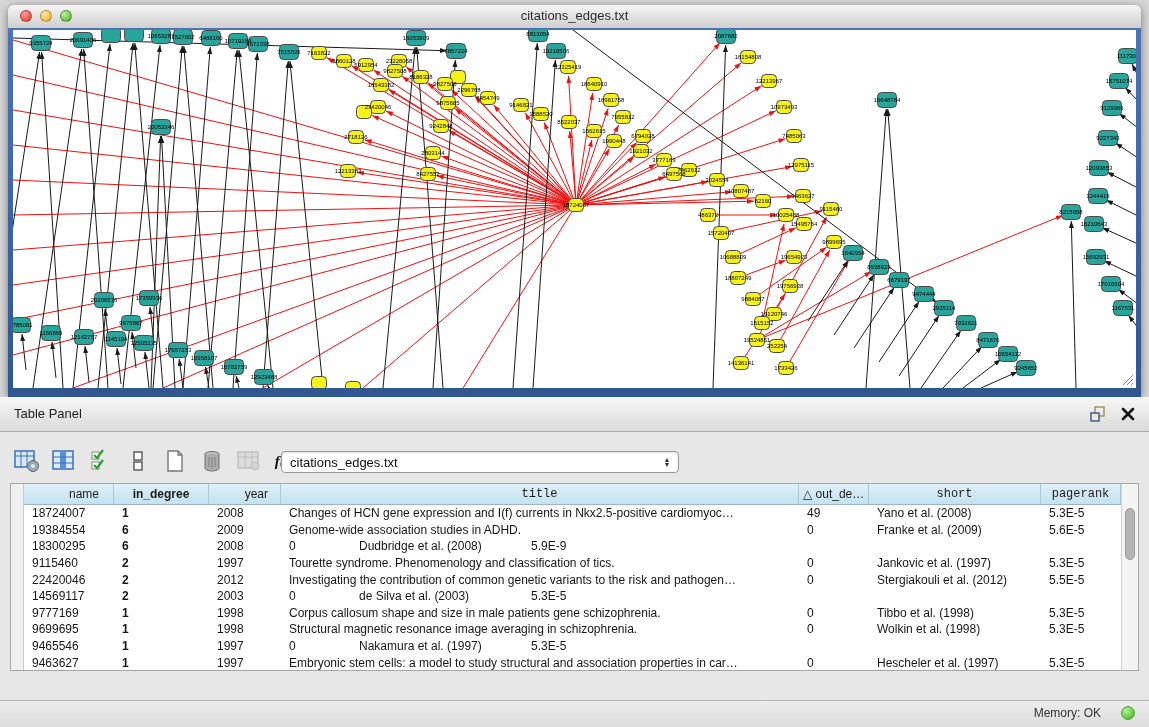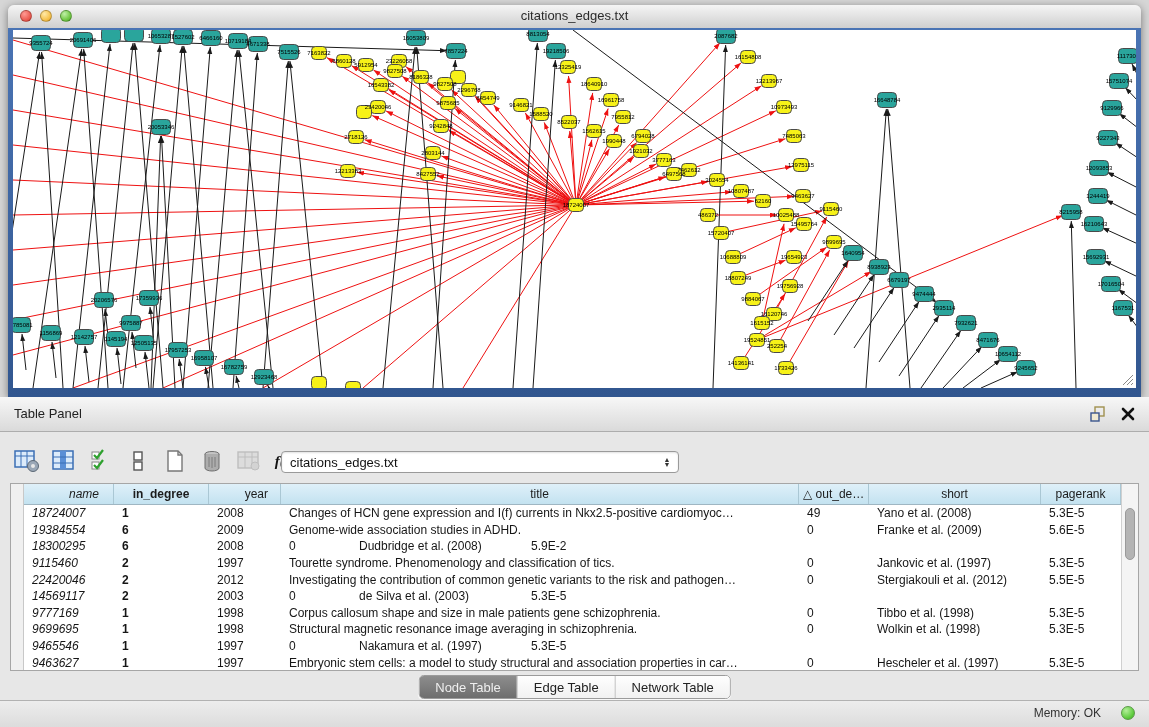--- a/index.html
+++ b/index.html
@@ -50,26 +50,26 @@
   .gutter{width:12px;background:#f0f0f0;border-right:1px solid #c8c8c8;flex:none;}
   .grid{flex:1;display:flex;flex-direction:column;overflow:hidden;}
   .thead{display:flex;height:20px;flex:none;background:linear-gradient(#dff0f9,#c3e2f0);
      border-bottom:1px solid #9fb6c2;}
   .thead .cell{display:flex;align-items:center;font-size:12px;color:#1c1c1c;
      border-right:1px solid #aac7d4;box-sizing:border-box;white-space:nowrap;overflow:hidden;}
   .tbody{flex:1;}
   .trow{display:flex;height:16.6px;align-items:center;}
   .trow .cell{font-size:12px;color:#161616;white-space:nowrap;overflow:hidden;box-sizing:border-box;
      padding-left:8px;}
-  .c0{width:90px;font-style:italic;}.c1{width:95px;font-weight:bold;}.c2{width:72px;}.c3{flex:1;min-width:0;}
+  .c0{width:90px;}.c1{width:95px;font-weight:bold;}.c2{width:72px;}.c3{flex:1;min-width:0;}
   .c4{width:70px;}.c5{width:172px;}.c6{width:80px;}
   .thead .c0{justify-content:flex-end;padding-right:14px;}
   .thead .c1{justify-content:center;}
   .thead .c2{justify-content:flex-end;padding-right:12px;}
-  .thead .c3,.thead .c5,.thead .c6{justify-content:center;}
+  .thead .c3,.thead .c5,.thead .c6{justify-content:center;font-family:Liberation Mono, monospace;}
   .thead .c4{justify-content:flex-start;padding-left:4px;}
   .vscroll{width:16px;flex:none;background:#f4f4f4;border-left:1px solid #d0d0d0;position:relative;}
   .vthumb{position:absolute;left:2.5px;top:24px;width:10px;height:52px;border-radius:6px;
      background:#b4b4b4;border:1px solid #9a9a9a;box-sizing:border-box;}
 
   
   .tabs{position:absolute;left:50%;transform:translateX(-50%);top:243px;height:22px;display:flex;
      border:1px solid #9b9b9b;border-radius:5px;overflow:hidden;background:#fdfdfd;
      box-shadow:0 1px 1px rgba(255,255,255,.8);}
   .tab{display:flex;align-items:center;padding:0 16px;font-size:13px;color:#222;
@@ -589,21 +589,21 @@
               <div class="cell c4">0</div>
               <div class="cell c5">Franke et al. (2009)</div>
               <div class="cell c6">5.6E-5</div>
             </div>
             <div class="trow">
               <div class="cell c0">18300295</div>
               <div class="cell c1">6</div>
               <div class="cell c2">2008</div>
               <div class="cell c4">0</div>
               <div class="cell c5">Dudbridge et al. (2008)</div>
-              <div class="cell c6">5.9E-2</div>
+              <div class="cell c6">5.9E-9</div>
             </div>
             <div class="trow">
               <div class="cell c0">9115460</div>
               <div class="cell c1">2</div>
               <div class="cell c2">1997</div>
               <div class="cell c3">Tourette syndrome. Phenomenology and classification of tics.</div>
               <div class="cell c4">0</div>
               <div class="cell c5">Jankovic et al. (1997)</div>
               <div class="cell c6">5.3E-5</div>
             </div>
@@ -659,25 +659,20 @@
               <div class="cell c5">Hescheler et al. (1997)</div>
               <div class="cell c6">5.3E-5</div>
             </div>
           </div>
       </div>
       <div class="vscroll">
         <div class="vthumb"></div>
       </div>
     </div>
 
-    <div class="tabs">
-      <div class="tab selected">Node Table</div>
-      <div class="tab">Edge Table</div>
-      <div class="tab">Network Table</div>
-    </div>
   </div>
 
   <div class="statusbar">
     <div class="mem">
       <span class="mem-label">Memory: OK</span>
       <span class="mem-dot"></span>
     </div>
   </div>
 
 </div>

